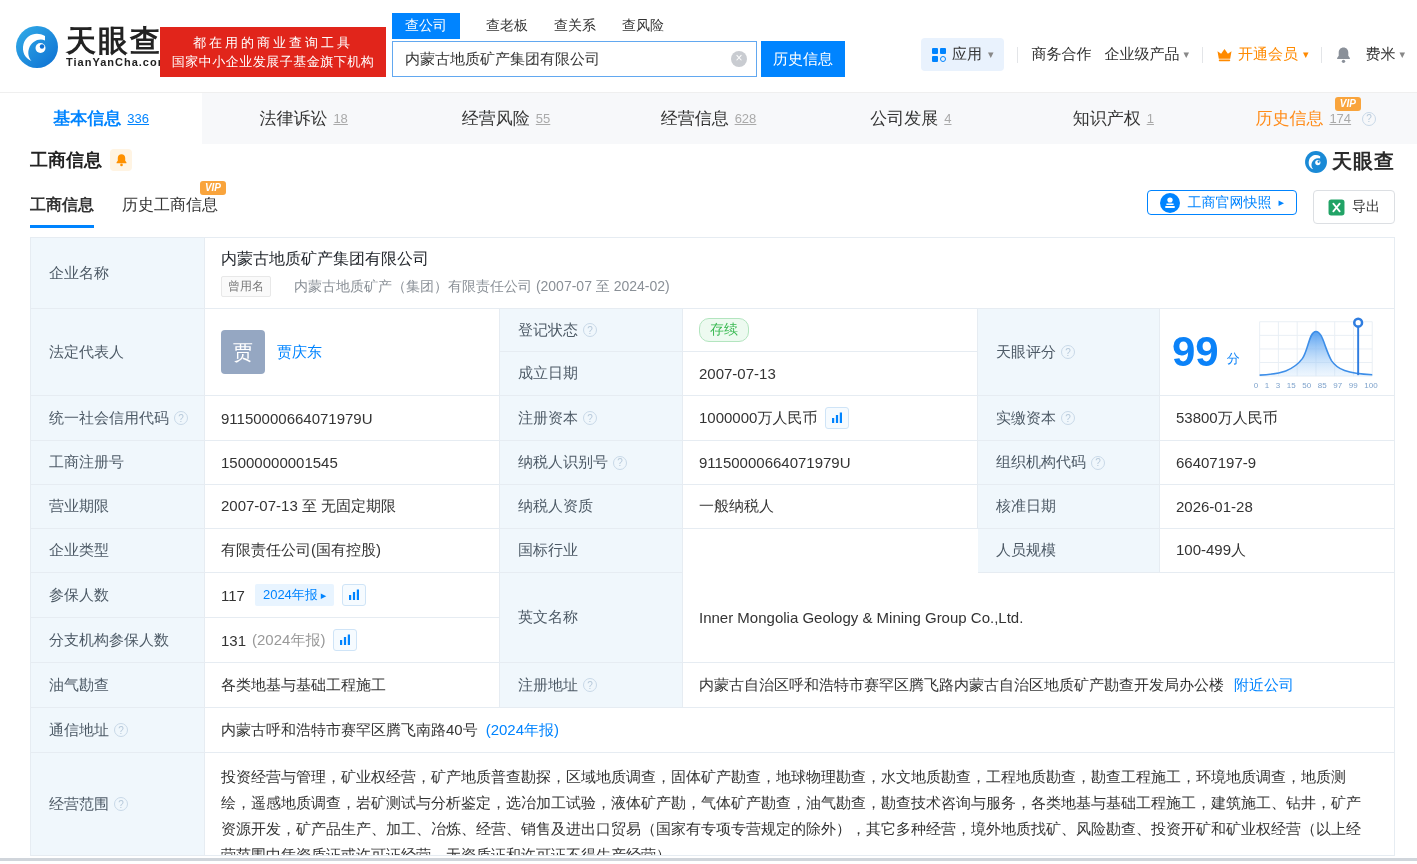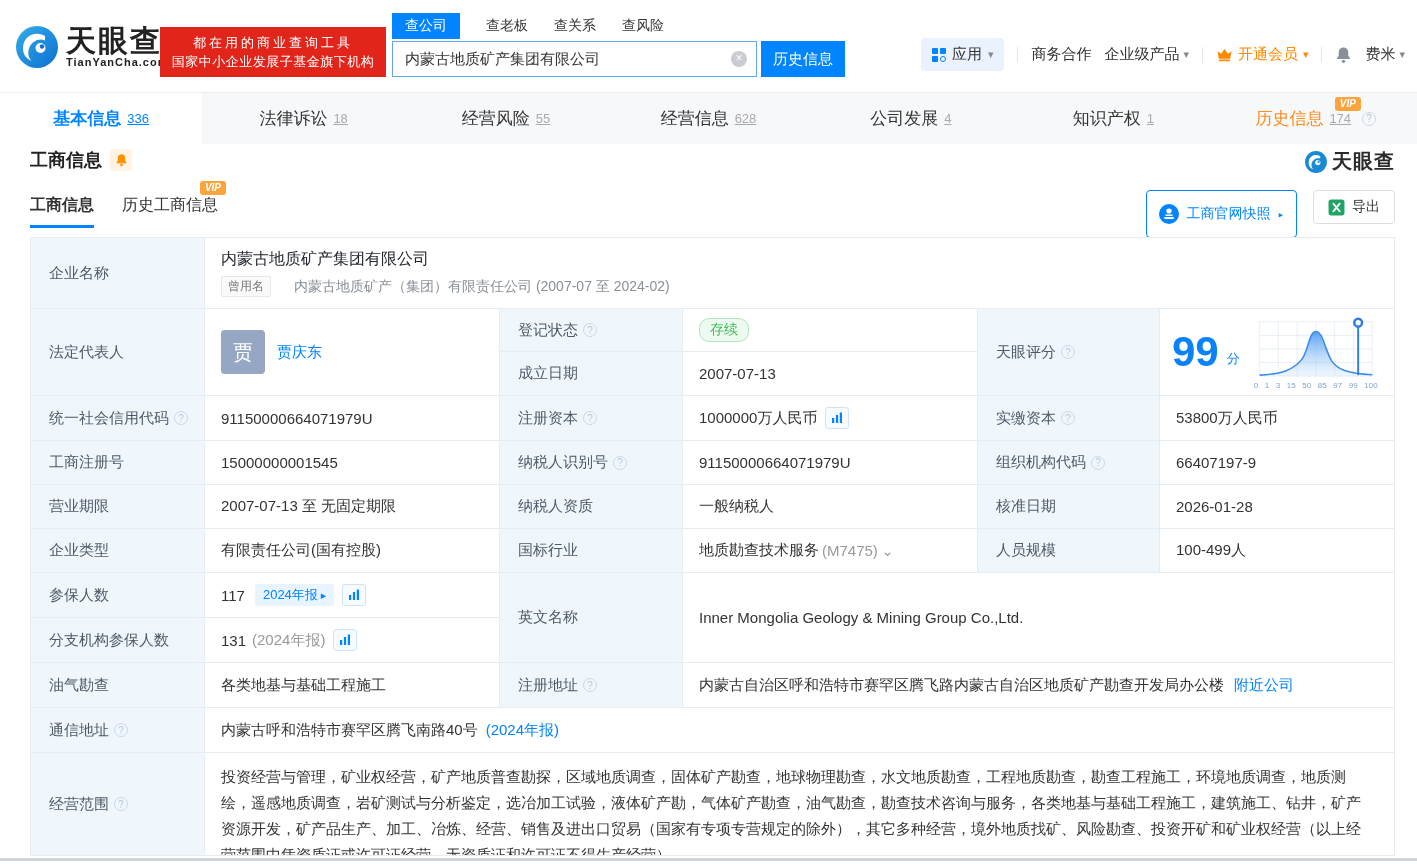--- a/index.html
+++ b/index.html
@@ -57,23 +57,23 @@
     display:flex; align-items:center; gap:8px; }
   .bell-badge { width:22px; height:22px; background:#fff4e3; border-radius:4px; display:flex;
     align-items:center; justify-content:center; cursor:pointer; }
   .watermark { position:absolute; right:22px; top:148px; display:flex; align-items:center; gap:4px; }
   .watermark span { font-size:20px; font-weight:bold; color:#2b2b2b; letter-spacing:1px; }
   .subtab-row { position:absolute; left:30px; top:195px; display:flex; gap:28px; font-size:16px; }
   .subtab { color:#333; cursor:pointer; position:relative; }
   .subtab.active { font-weight:bold; }
   .subtab .vip-badge { position:absolute; top:-14px; right:-8px; }
   .subtab-underline { position:absolute; left:30px; top:225px; width:64px; height:3px; background:#0084ff; }
-  .snapshot-btn { position:absolute; right:120px; top:190px; height:48px; border:1px solid #0084ff;
+  .snapshot-btn { position:absolute; right:120px; top:190px; height:25px; border:1px solid #0084ff;
     border-radius:4px; background:#fff; color:#0084ff; font-size:14px; display:flex; align-items:center;
-    gap:7px; padding:0 12px; cursor:pointer; font-family:Liberation Mono, monospace; }
+    gap:7px; padding:0 12px; cursor:pointer; font-family:Liberation Serif, serif; }
   .export-btn { position:absolute; right:22px; top:190px; height:34px; border:1px solid #dcdfe3;
     border-radius:4px; background:#fff; color:#333; font-size:14px; display:flex; align-items:center;
     gap:7px; padding:0 14px; cursor:pointer; font-family:inherit; }
   .arrow-r { font-size:11px; }
   
   .biz-table { position:absolute; left:30px; top:237px; width:1365px; height:619px;
     display:grid; border:1px solid #e6ecf2;
     grid-template-columns:174px 295px 183px 295px 182px 234px;
     grid-template-rows:71px 43px 44px 45px 44px 44px 44px 45px 45px 45px 45px 102px; }
   .cell { border-right:1px solid #e6ecf2; border-bottom:1px solid #e6ecf2; display:flex;
@@ -411,25 +411,20 @@
 
   <div class="cell lc" style="grid-area:7/1/8/2">
     <span>企业类型</span>
   </div>
   <div class="cell vc" style="grid-area:7/2/8/3">
     <span>有限责任公司(国有控股)</span>
   </div>
   <div class="cell lc" style="grid-area:7/3/8/4">
     <span>国标行业</span>
   </div>
-  <div class="cell vc" style="grid-area:7/4/8/5">
-    <span>地质勘查技术服务</span>
-    <span class="gray" style="margin-left:3px">(M7475)</span>
-    <span class="chev">⌄</span>
-  </div>
   <div class="cell lc" style="grid-area:7/5/8/6">
     <span>人员规模</span>
   </div>
   <div class="cell vc br0" style="grid-area:7/6/8/7">
     <span>100-499人</span>
   </div>
 
   <div class="cell lc" style="grid-area:8/1/9/2">
     <span>参保人数</span>
   </div>

